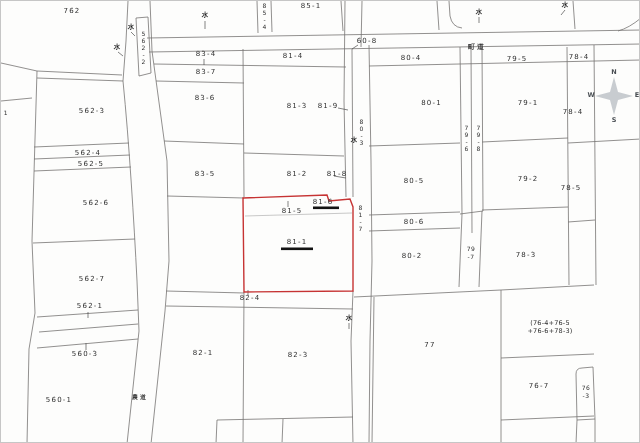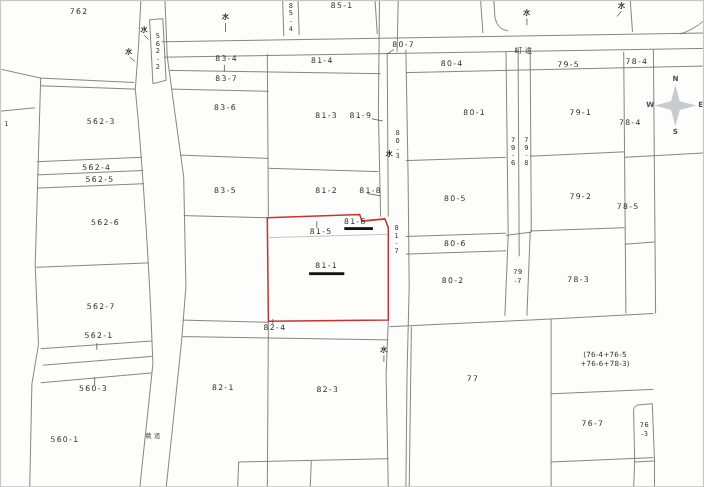--- a/index.html
+++ b/index.html
@@ -6,21 +6,21 @@
   .stage{position:relative;width:640px;height:443px;background:#fdfdfc;overflow:hidden;
          border:1px solid #c6c6c6;box-sizing:border-box;
          font-family:"DejaVu Sans",sans-serif;}
   svg.lines{position:absolute;left:0;top:0;}
   .labels{position:absolute;left:0;top:0;width:100%;height:100%;}
   .lbl{position:absolute;transform:translate(-50%,-50%);
        font-size:7px;letter-spacing:1.2px;color:#2e2e2e;white-space:pre;
        text-align:center;line-height:1.25;pointer-events:none;}
   .lbl.tiny{font-size:6px;letter-spacing:.5px;}
   .lbl.small{font-size:6.5px;letter-spacing:.2px;}
-  .lbl.road{color:#3a3a3a;font-weight:400;letter-spacing:2px;}
+  .lbl.road{color:#3a3a3a;font-weight:700;letter-spacing:2px;}
   .lbl.mark{font-size:6.5px;font-weight:700;letter-spacing:0;color:#1c1c1c;}
   .lbl.vertical{writing-mode:vertical-rl;text-orientation:upright;letter-spacing:0;line-height:1;}
   .lbl.compass{font-size:6.5px;font-weight:700;color:#4a4f54;letter-spacing:0;}
 </style>
 </head>
 <body>
 
 <div class="stage">
 
   <svg class="lines" width="640" height="443" viewBox="0 0 640 443">
@@ -112,21 +112,21 @@
     <rect x="280" y="246.5" width="32" height="2.6" fill="#131313"></rect>
 
     <path d="M613,76 L617,91 L632,95 L617,99 L613,114 L609,99 L594,95 L609,91 Z" stroke-width="0.8" fill="#c8ccd0"></path>
   </svg>
 
   <div class="labels">
       <span class="lbl" style="left: 71px; top: 10px;">762</span>
       <span class="lbl" style="left: 310px; top: 5px;">85-1</span>
       <span class="lbl vertical tiny" style="left: 263px; top: 15px;">85-4</span>
       <span class="lbl vertical tiny" style="left: 142px; top: 46px;">562-2</span>
-      <span class="lbl" style="left: 366px; top: 40px;">80-7</span>
+      <span class="lbl" style="left: 366px; top: 40px;">60-8</span>
       <span class="lbl road" style="left: 476px; top: 46px;">町道</span>
       <span class="lbl" style="left: 205px; top: 53px;">83-4</span>
       <span class="lbl" style="left: 292px; top: 55px;">81-4</span>
       <span class="lbl" style="left: 410px; top: 57px;">80-4</span>
       <span class="lbl" style="left: 516px; top: 58px;">79-5</span>
       <span class="lbl" style="left: 578px; top: 56px;">78-4</span>
       <span class="lbl" style="left: 205px; top: 71px;">83-7</span>
       <span class="lbl" style="left: 204px; top: 97px;">83-6</span>
       <span class="lbl" style="left: 296px; top: 105px;">81-3</span>
       <span class="lbl" style="left: 327px; top: 105px;">81-9</span>

